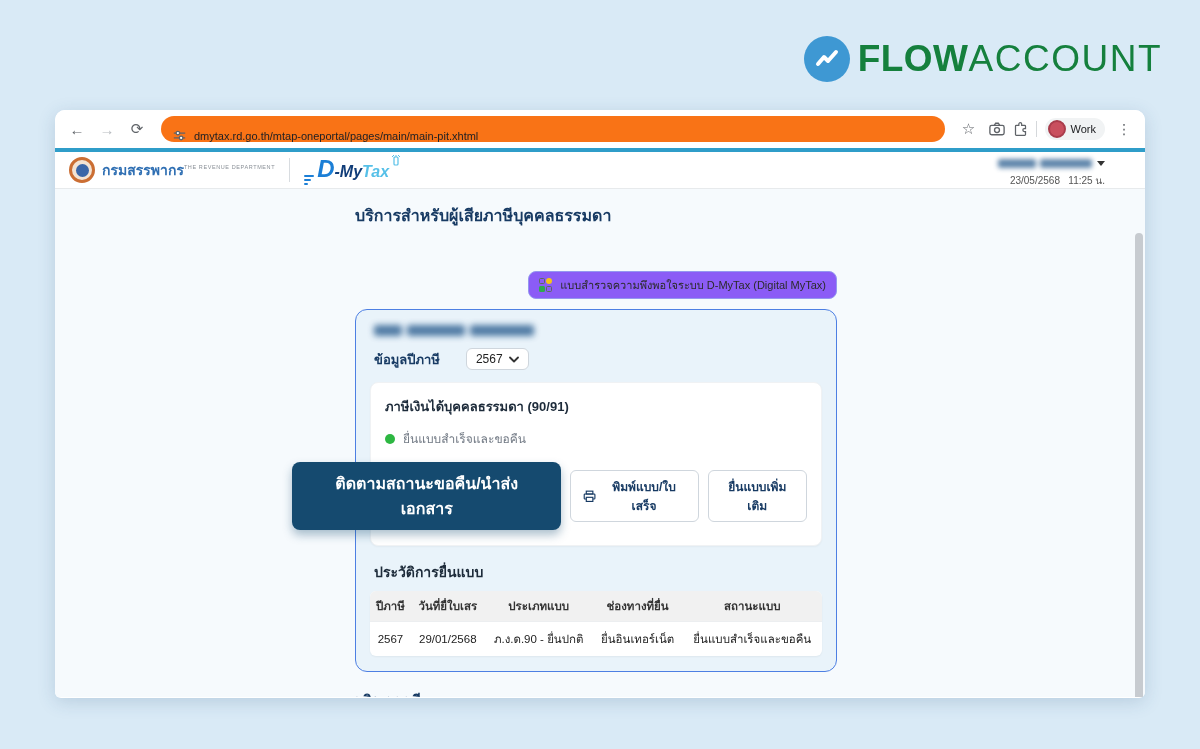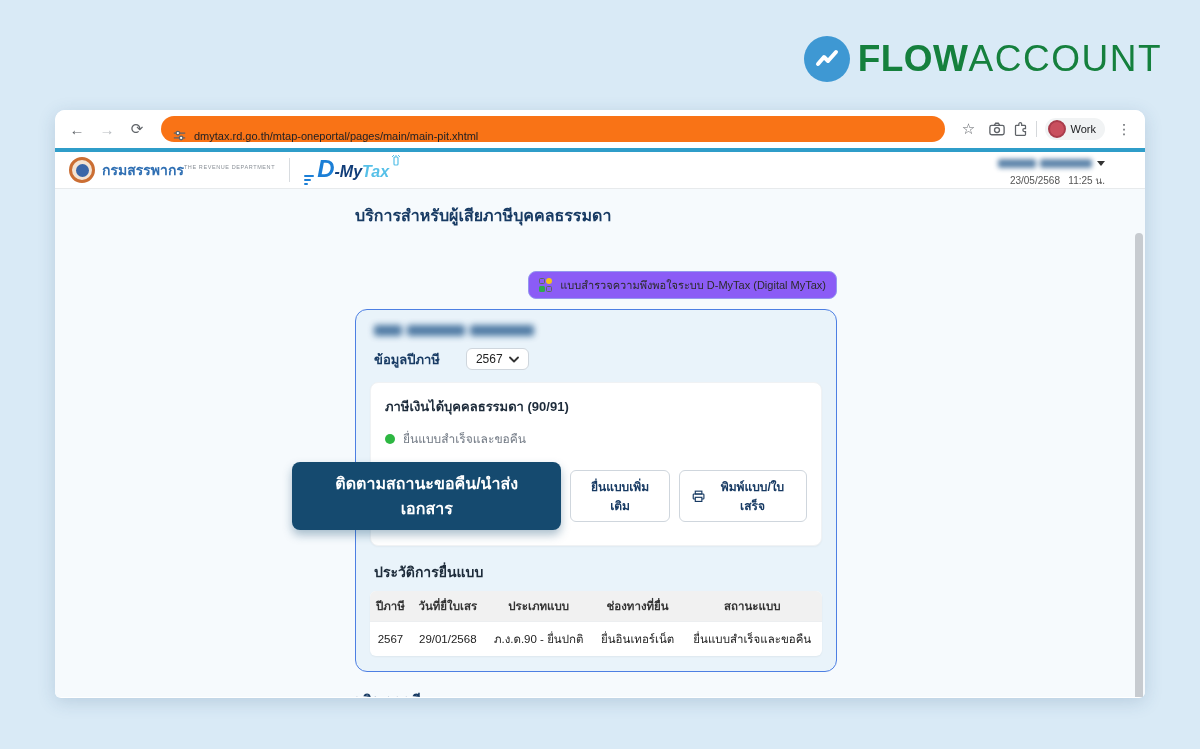--- a/index.html
+++ b/index.html
@@ -246,29 +246,29 @@
         </div>
 
         <div class="panel">
           <div class="panel-title">ภาษีเงินได้บุคคลธรรมดา (90/91)</div>
           <div class="status-row">
             <span class="dot"></span>
             <span class="status-text">ยื่นแบบสำเร็จและขอคืน</span>
           </div>
           <div class="btn-row">
             <button class="primary-btn">ติดตามสถานะขอคืน/นำส่งเอกสาร</button>
-            <button class="ghost-btn">ยื่นแบบเพิ่มเติม</button>
             <button class="ghost-btn">
               <svg width="14" height="13" viewBox="0 0 16 15">
                 <rect x="4" y="1" width="8" height="3.5" fill="none" stroke="#173A63" stroke-width="1.4"></rect>
                 <rect x="1.5" y="4.5" width="13" height="6" rx="1" fill="none" stroke="#173A63" stroke-width="1.4"></rect>
                 <rect x="4" y="8.5" width="8" height="5" fill="#fff" stroke="#173A63" stroke-width="1.4"></rect>
               </svg>
               <span>พิมพ์แบบ/ใบเสร็จ</span>
             </button>
+            <button class="ghost-btn">ยื่นแบบเพิ่มเติม</button>
           </div>
         </div>
 
         <div class="hist-title">ประวัติการยื่นแบบ</div>
         <table class="hist">
           <thead>
             <tr>
               <th>ปีภาษี</th>
               <th>วันที่ยื่ใบเสร</th>
               <th>ประเภทแบบ</th>

